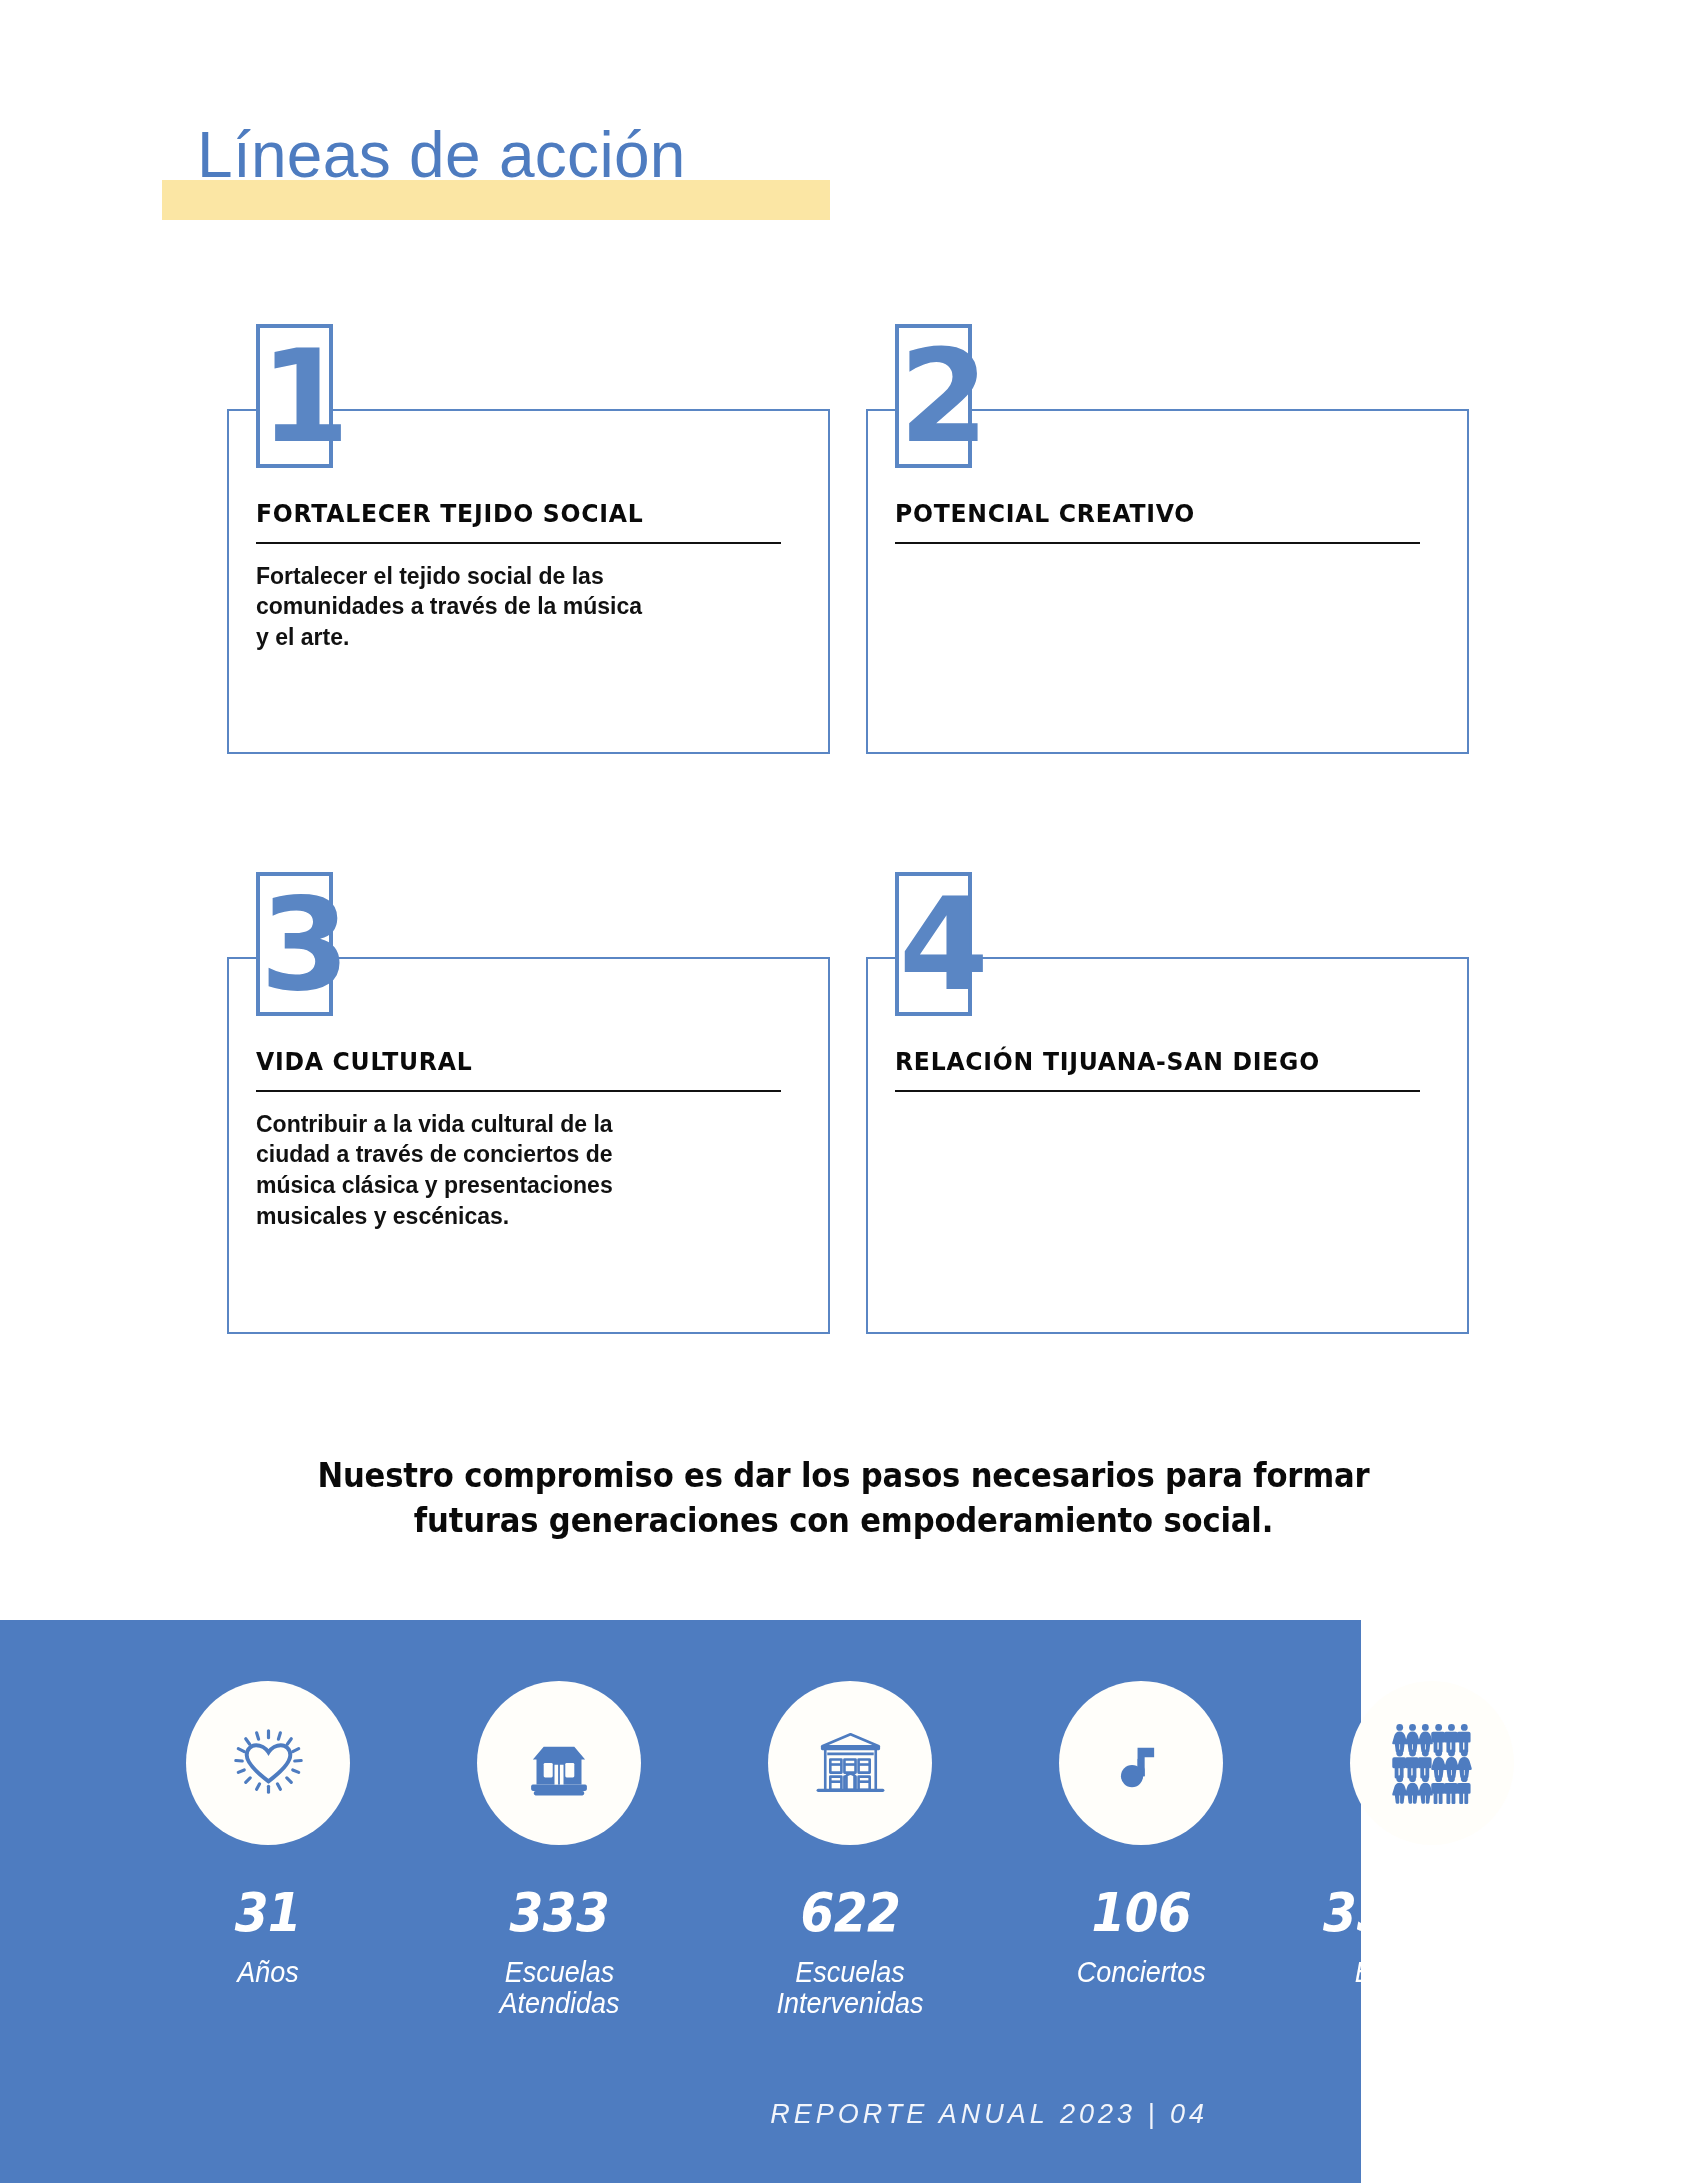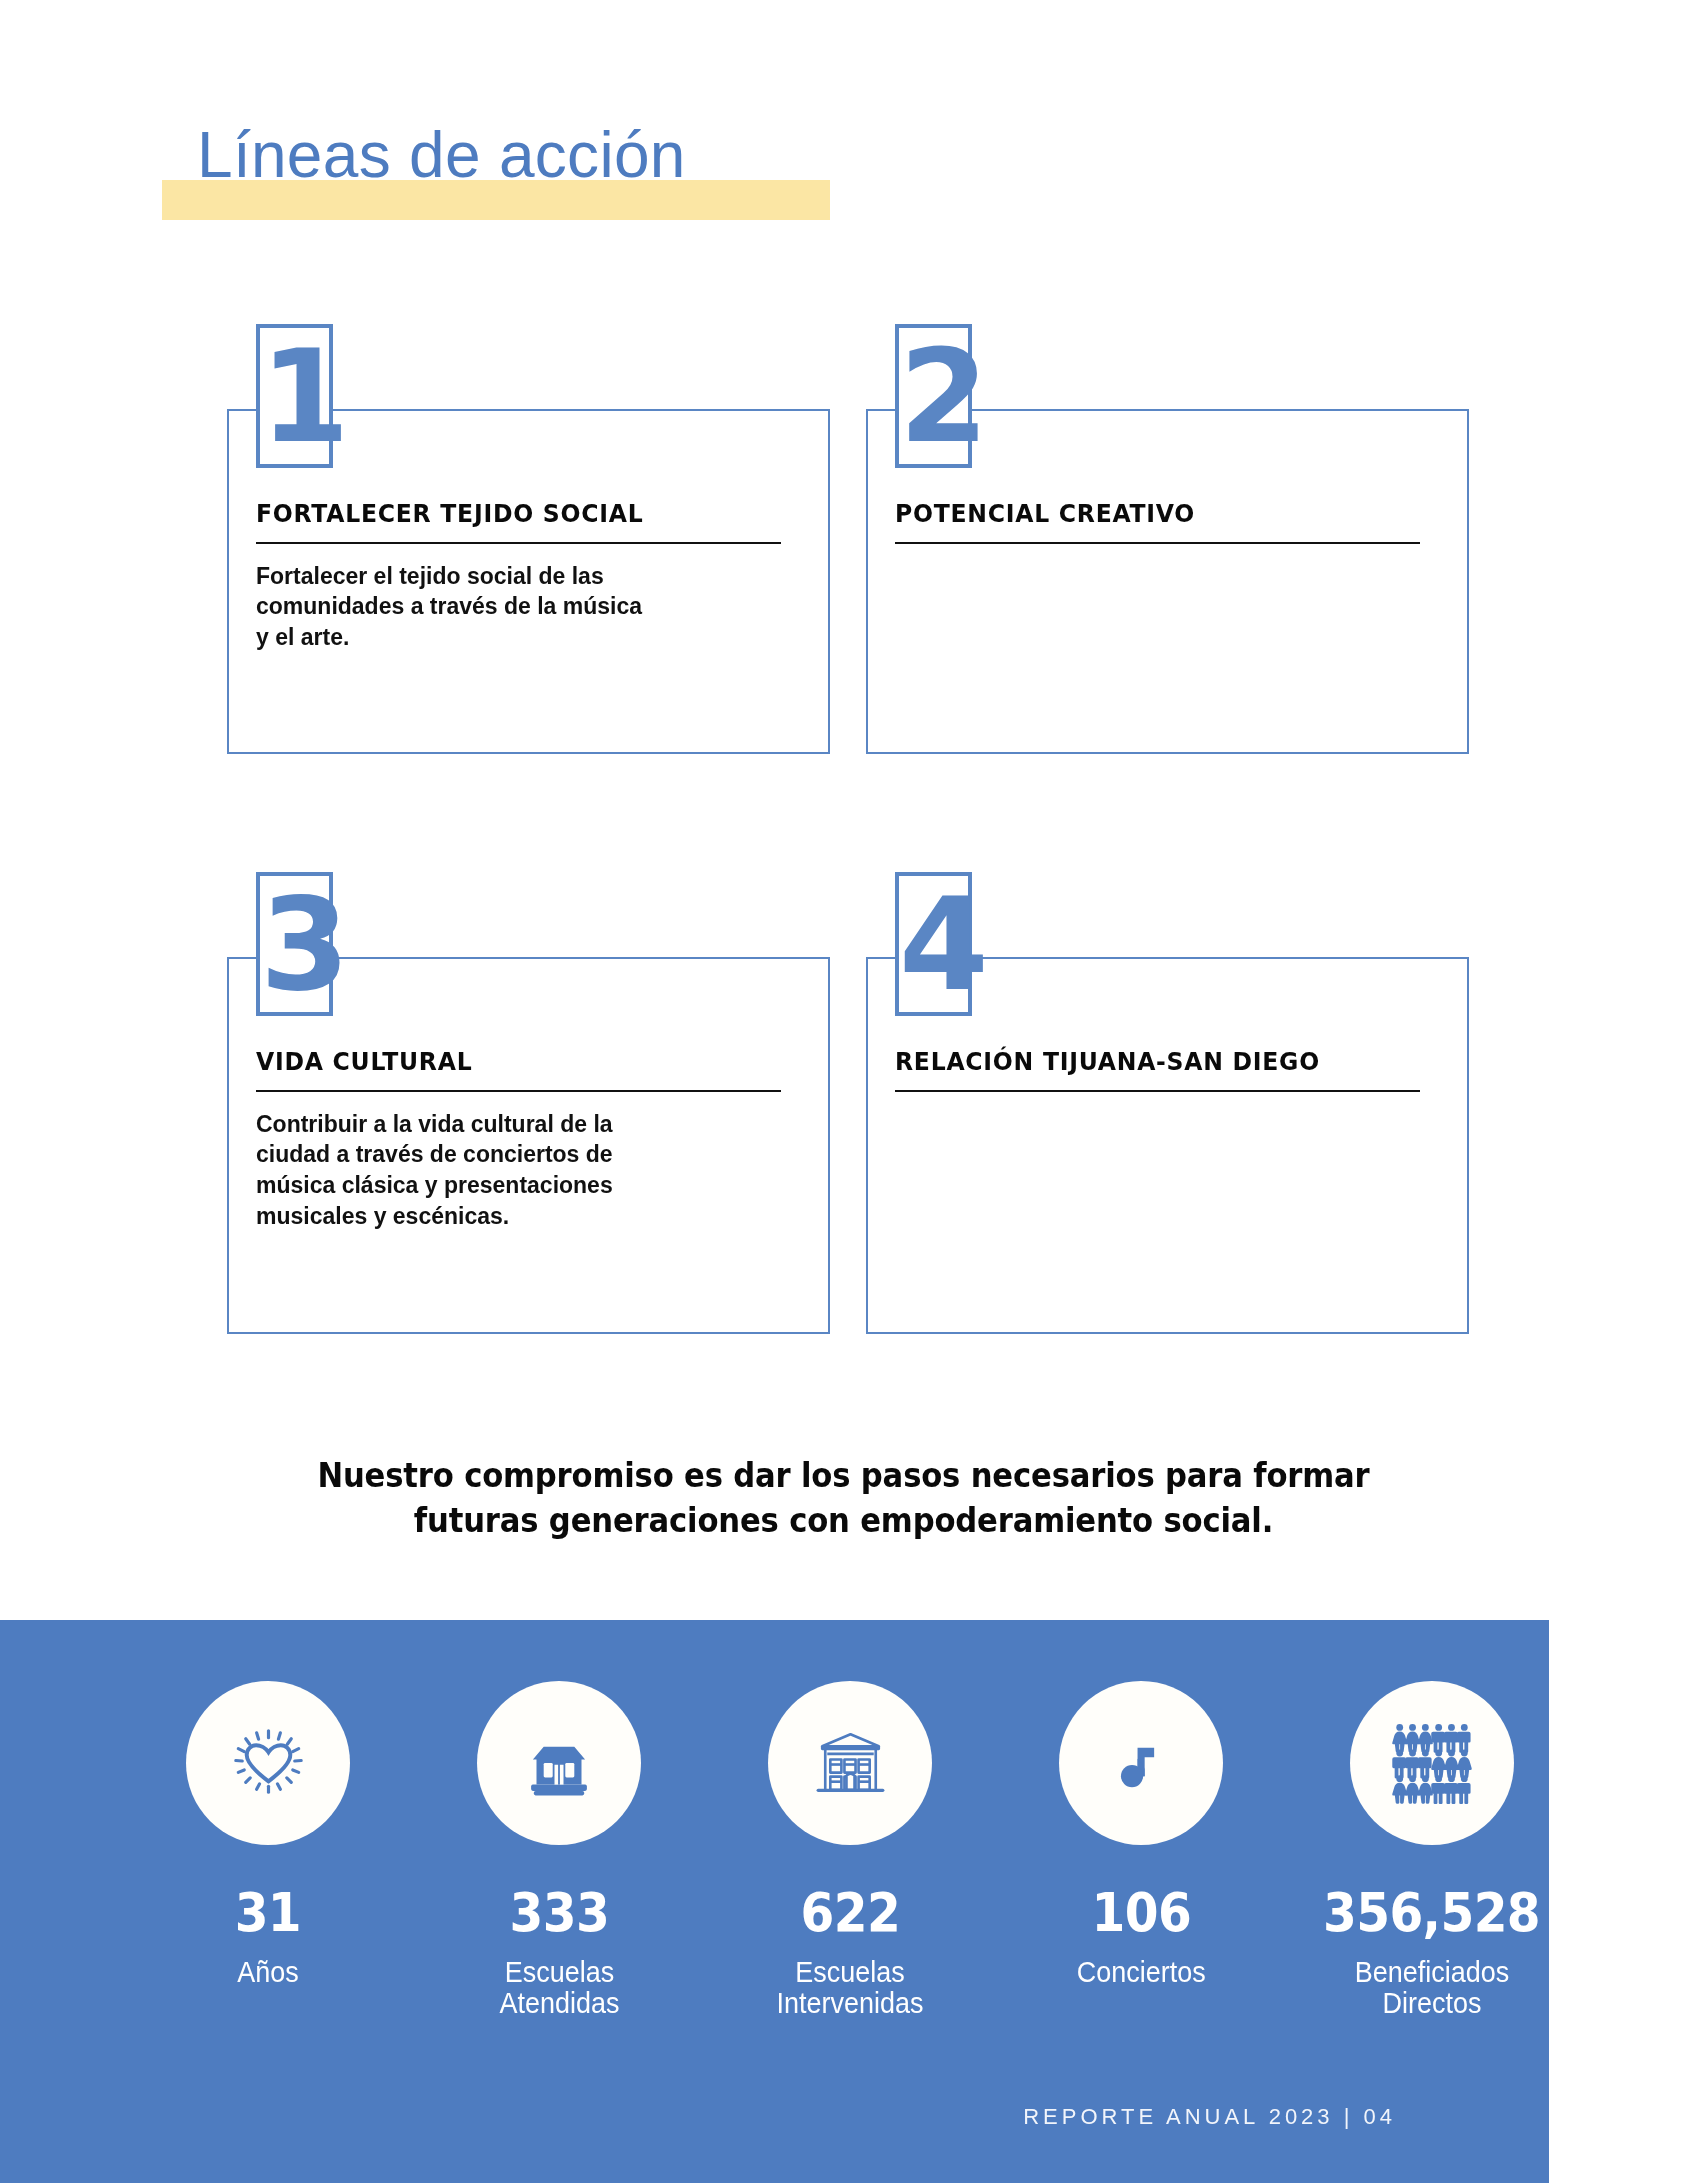--- a/index.html
+++ b/index.html
@@ -144,23 +144,24 @@
     letter-spacing: -0.2px;
     white-space: pre-line;
     transform: scaleX(0.93);
   }
 
   
   #stats-band {
     position: absolute;
     left: 0;
     top: 1620px;
-    width: 1549px;
+    width: 1361px;
     height: 564px;
     background: #4E7CC0;
+    font-style: italic;
   }
   #stats-row {
     position: absolute;
     left: 129px;
     top: 61px;
     width: 1442px;
     display: flex;
     justify-content: space-between;
     align-items: flex-start;
   }
@@ -201,21 +202,21 @@
     font-weight: 400;
     white-space: pre-line;
     transform: scaleX(0.93);
   }
 
   
   #footer-text {
     position: absolute;
     right: 153px;
     bottom: 54px;
-    font-size: 22px;
+    font-size: 27px;
     letter-spacing: 4px;
     color: #F2F5FB;
     font-weight: 400;
     white-space: nowrap;
   }
 </style>
 </head>
 <body>
 
 <div id="title-area">

